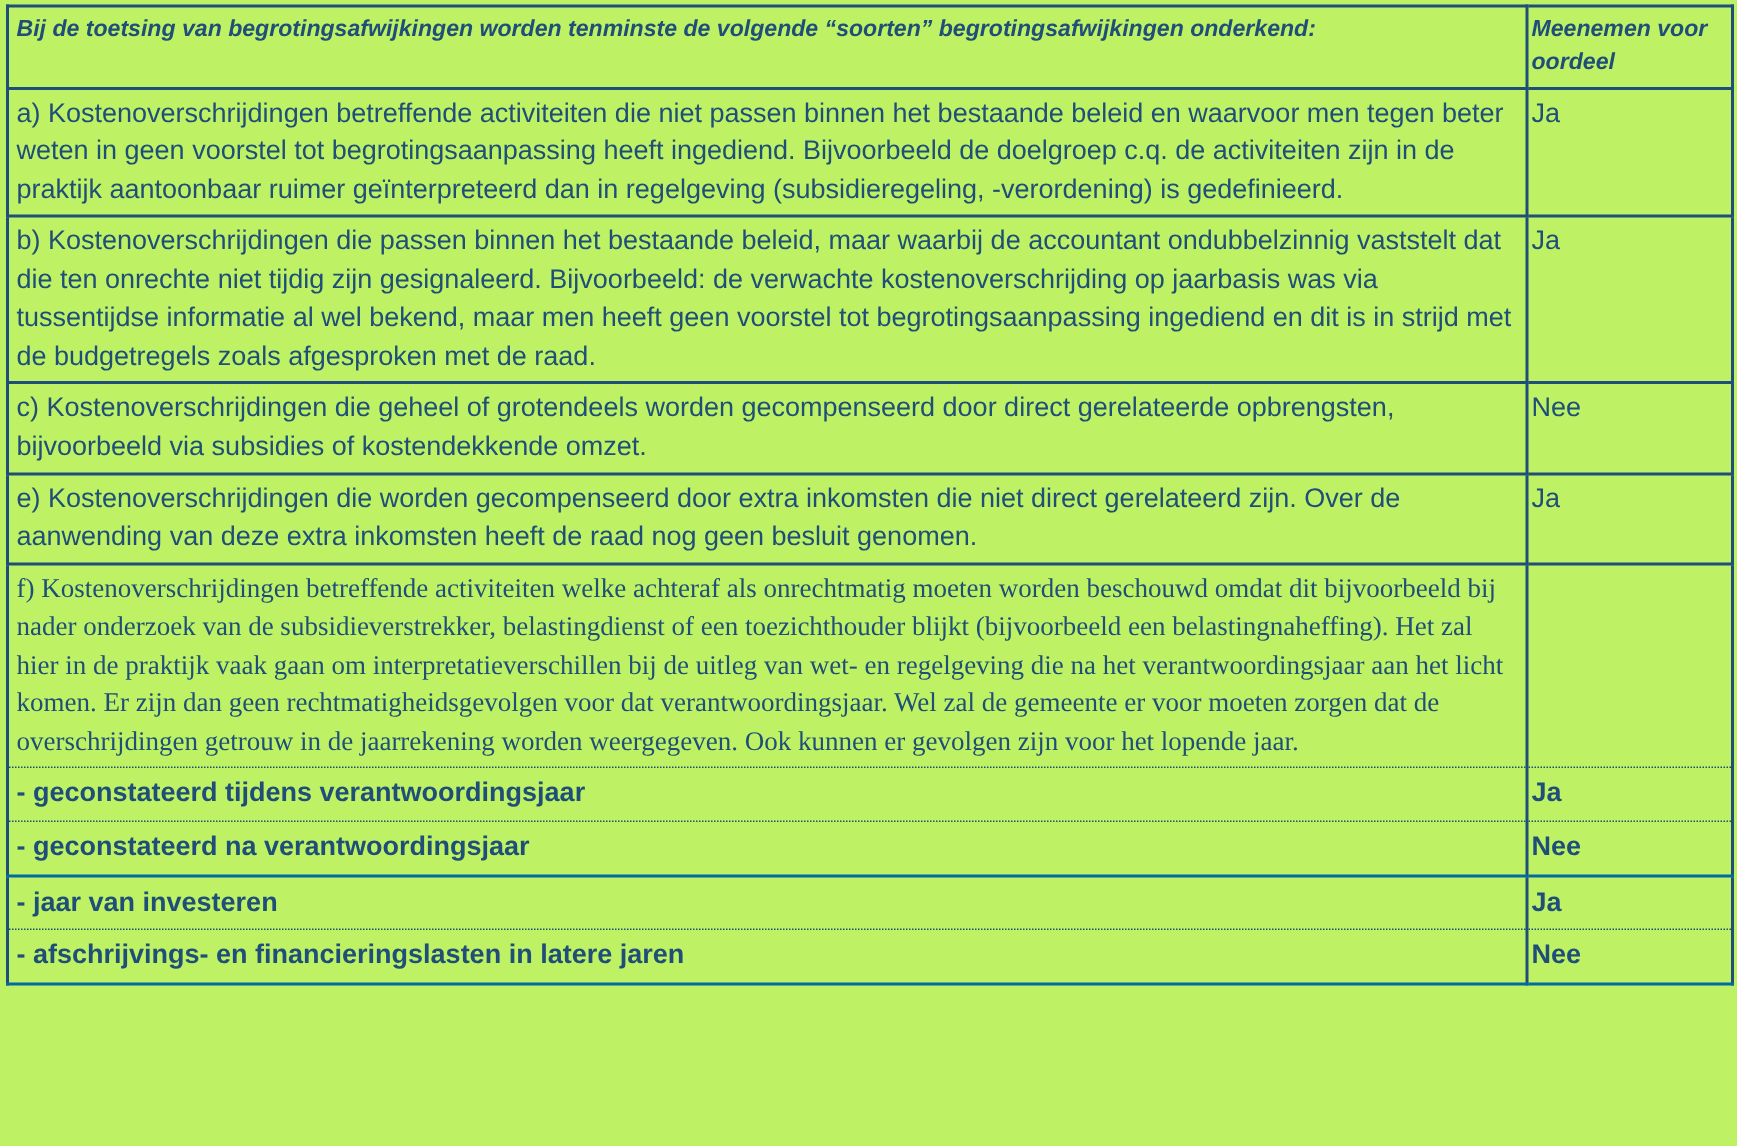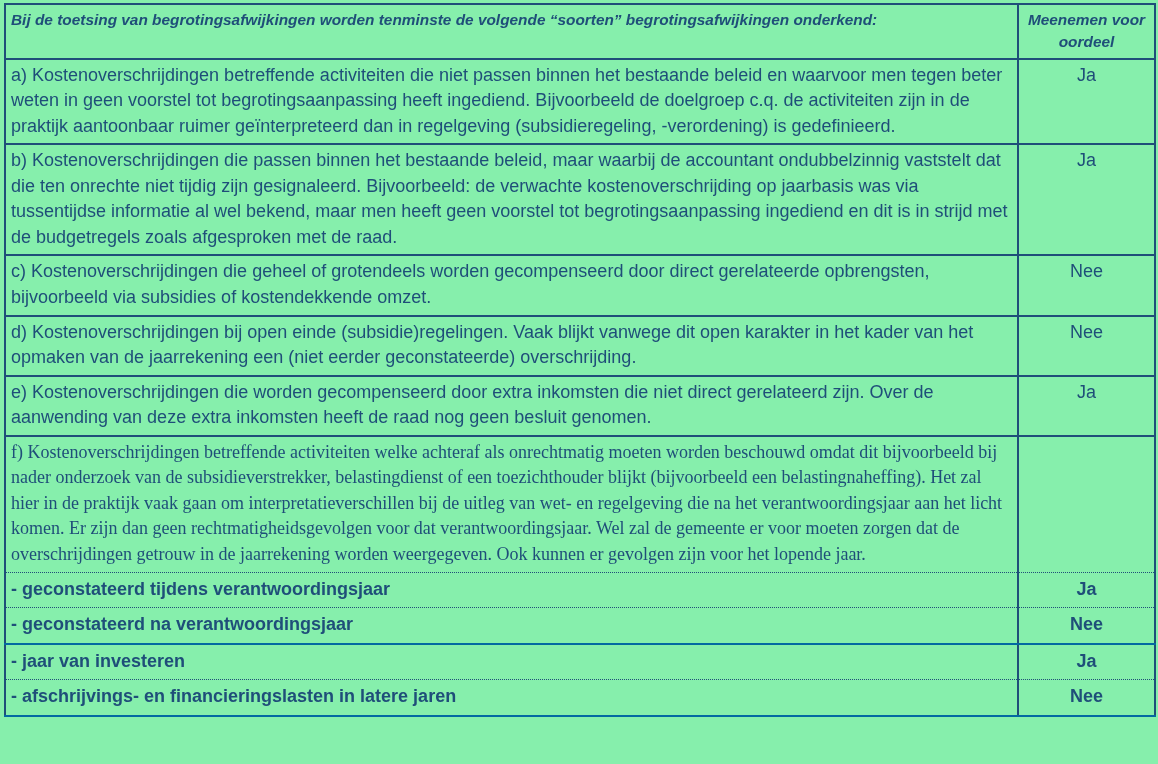--- a/index.html
+++ b/index.html
@@ -14,21 +14,21 @@
     font-family: "Liberation Sans", "DejaVu Sans", sans-serif;
     color: #1F4E79;
     -webkit-font-smoothing: antialiased;
   }
 
   #doc-root {
     width: 1158px;
     height: 764px;
     box-sizing: border-box;
     padding: 3px 4px 4px 4px;
-    background: #86efac;
+    background: #bef264;
   }
 
   table.crit-table {
     width: 1150px;
     border-collapse: collapse;
     table-layout: fixed;
     border: 2px solid #1F4E79;
   }
 
   table.crit-table col.col-desc { width: 1013px; }
@@ -51,21 +51,20 @@
     font-weight: bold;
     font-style: italic;
     font-size: 15.4px;
     line-height: 1.45;
     border-bottom: 2px solid #1F4E79;
     padding-top: 4px;
     padding-bottom: 4px;
   }
 
   td.cell-ans {
-    text-align: center;
     padding-left: 2px;
     padding-right: 2px;
   }
 
   
   tr.sub-row td.cell {
     border-top: 1px dotted #1F4E79;
     border-bottom: 1px dotted #1F4E79;
     font-weight: bold;
     padding-top: 4px;
@@ -108,24 +107,20 @@
         </tr>
         <tr>
           <td class="cell cell-desc">b) Kostenoverschrijdingen die passen binnen het bestaande beleid, maar waarbij de accountant ondubbelzinnig vaststelt dat die ten onrechte niet tijdig zijn gesignaleerd. Bijvoorbeeld: de verwachte kostenoverschrijding op jaarbasis was via tussentijdse informatie al wel bekend, maar men heeft geen voorstel tot begrotingsaanpassing ingediend en dit is in strijd met de budgetregels zoals afgesproken met de raad.</td>
           <td class="cell cell-ans">Ja</td>
         </tr>
         <tr>
           <td class="cell cell-desc">c) Kostenoverschrijdingen die geheel of grotendeels worden gecompenseerd door direct gerelateerde opbrengsten, bijvoorbeeld via subsidies of kostendekkende omzet.</td>
           <td class="cell cell-ans">Nee</td>
         </tr>
         <tr>
-          <td class="cell cell-desc">d) Kostenoverschrijdingen bij open einde (subsidie)regelingen. Vaak blijkt vanwege dit open karakter in het kader van het opmaken van de jaarrekening een (niet eerder geconstateerde) overschrijding.</td>
-          <td class="cell cell-ans">Nee</td>
-        </tr>
-        <tr>
           <td class="cell cell-desc">e) Kostenoverschrijdingen die worden gecompenseerd door extra inkomsten die niet direct gerelateerd zijn. Over de aanwending van deze extra inkomsten heeft de raad nog geen besluit genomen.</td>
           <td class="cell cell-ans">Ja</td>
         </tr>
         <tr class="group-head">
           <td class="cell cell-desc">f) Kostenoverschrijdingen betreffende activiteiten welke achteraf als onrechtmatig moeten worden beschouwd omdat dit bijvoorbeeld bij nader onderzoek van de subsidieverstrekker, belastingdienst of een toezichthouder blijkt (bijvoorbeeld een belastingnaheffing). Het zal hier in de praktijk vaak gaan om interpretatieverschillen bij de uitleg van wet- en regelgeving die na het verantwoordingsjaar aan het licht komen. Er zijn dan geen rechtmatigheidsgevolgen voor dat verantwoordingsjaar. Wel zal de gemeente er voor moeten zorgen dat de overschrijdingen getrouw in de jaarrekening worden weergegeven. Ook kunnen er gevolgen zijn voor het lopende jaar.</td>
           <td class="cell cell-ans"></td>
         </tr>
         <tr class="sub-row first-sub">
           <td class="cell cell-desc">- geconstateerd tijdens verantwoordingsjaar</td>
           <td class="cell cell-ans">Ja</td>

